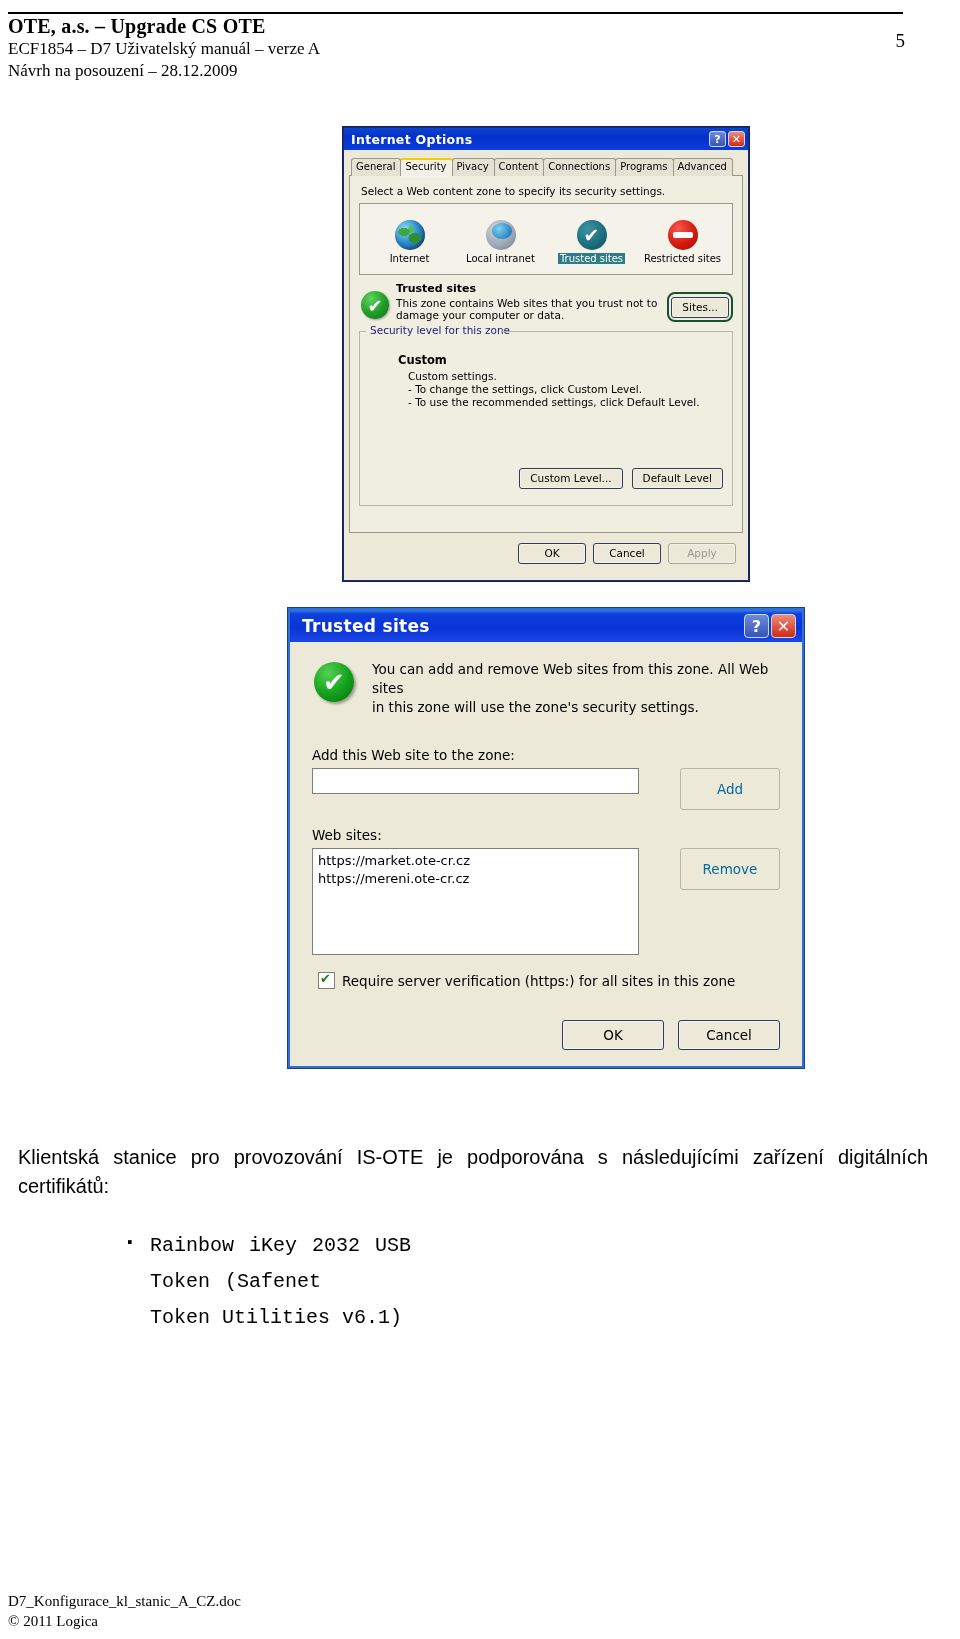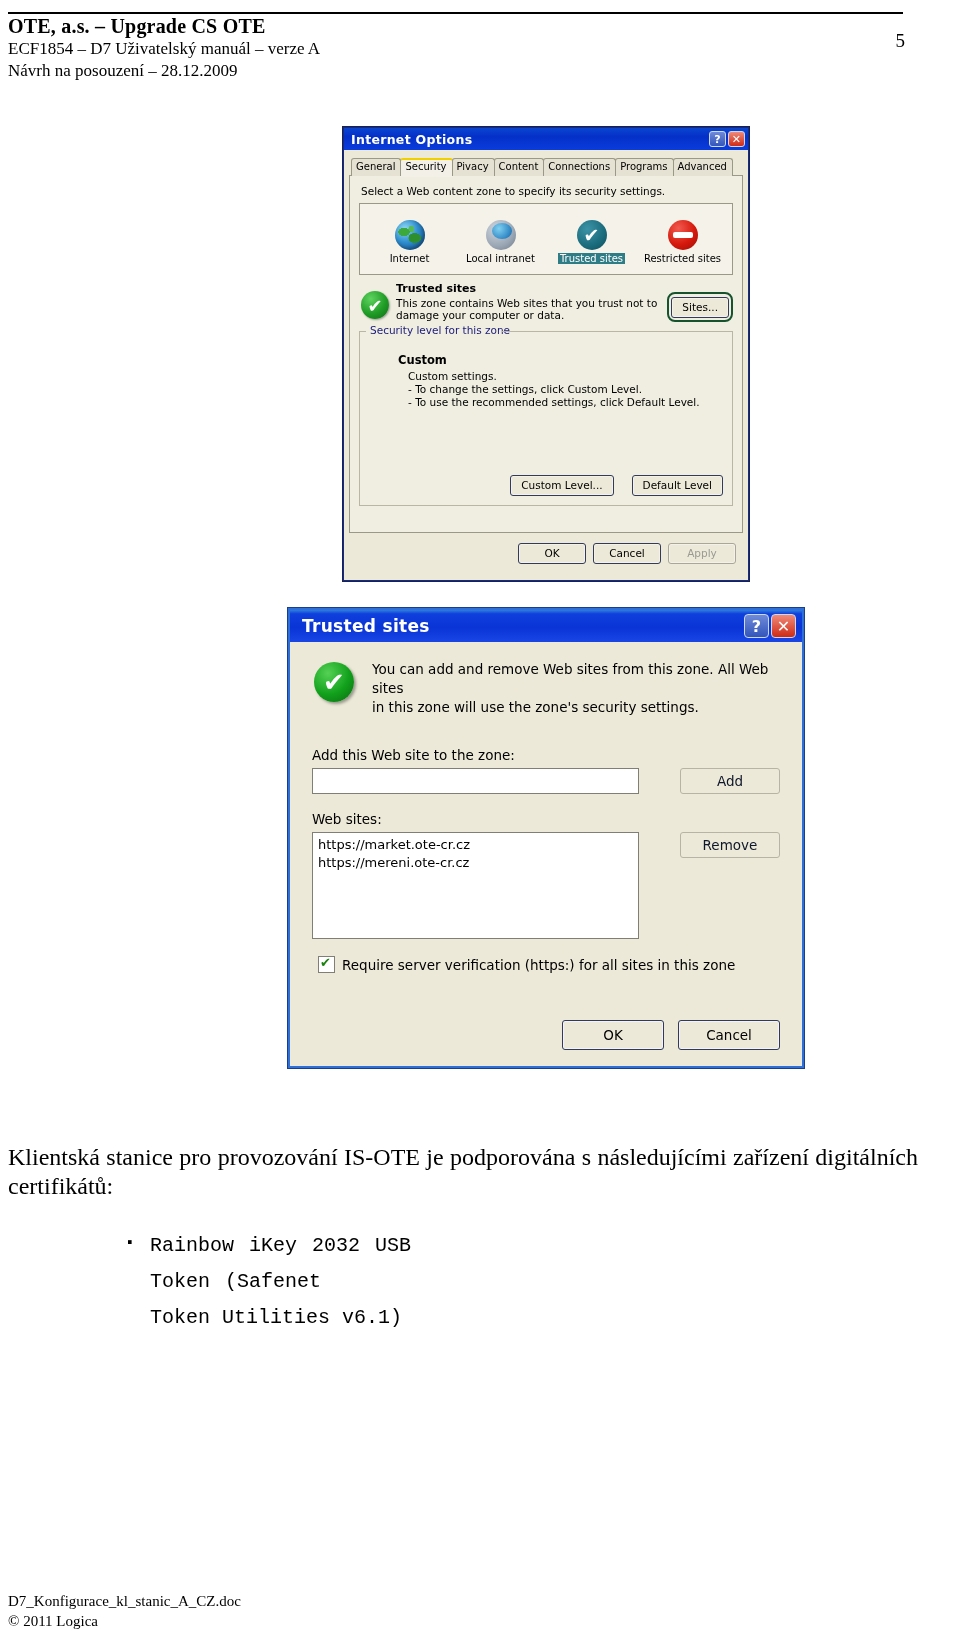--- a/index.html
+++ b/index.html
@@ -265,22 +265,22 @@
     background: #f0eee1;
     padding: 0 3px;
     font-size: 10.5px;
     color: #1a1a7a;
   }
   .gb-inner { padding: 22px 14px 0 38px; }
   .level-title { font-weight: bold; font-size: 11.5px; margin-bottom: 3px; }
   .level-desc { font-size: 10.5px; line-height: 13px; margin-left: 10px; }
   .level-buttons {
     position: absolute;
-    bottom: 9px; right: 9px;
-    display: flex; gap: 18px;
+    bottom: 16px; right: 9px;
+    display: flex; gap: 9px;
   }
   .dialog-footer {
     display: flex;
     justify-content: flex-end;
     gap: 7px;
     margin: 9px 7px 0 0;
   }
 
   
   #dlg-trusted-sites {
@@ -328,25 +328,25 @@
   .text-input {
     flex: 1 1 auto;
     height: 26px;
     background: #fff;
     border: 1px solid #7f7f76;
     box-sizing: border-box;
   }
   .ts-button {
     flex: none;
     width: 100px;
-    height: 26px;
+    height: 42px;
     background: #ece9d8;
     border: 1px solid #b7b4a5;
     border-radius: 3px;
-    color: #0f172a;
+    color: #0369a1;
     font-size: 13.5px;
     display: flex; align-items: center; justify-content: center;
     box-sizing: border-box;
     margin-left: 28px;
   }
   .list-box {
     flex: 1 1 auto;
     height: 107px;
     background: #fff;
     border: 1px solid #7f7f76;
@@ -381,25 +381,25 @@
     border: 1px solid #2e3a62;
     border-radius: 3px;
     box-shadow: inset 0 0 0 1px #f5f3ea;
     font-size: 13.5px;
     display: flex; align-items: center; justify-content: center;
   }
 
   
   .body-text {
     position: absolute;
-    left: 8px;
+    left: 18px;
     top: 1143px;
     width: 910px;
-    font-family: Liberation Serif, serif;
-    font-size: 24px;
+    font-family: Liberation Sans, sans-serif;
+    font-size: 20px;
     line-height: 29px;
     text-align: justify;
   }
   .bullet-list {
     position: absolute;
     left: 150px;
     top: 1228px;
     width: 330px;
     font-family: Liberation Mono, monospace;
     font-size: 20px;

